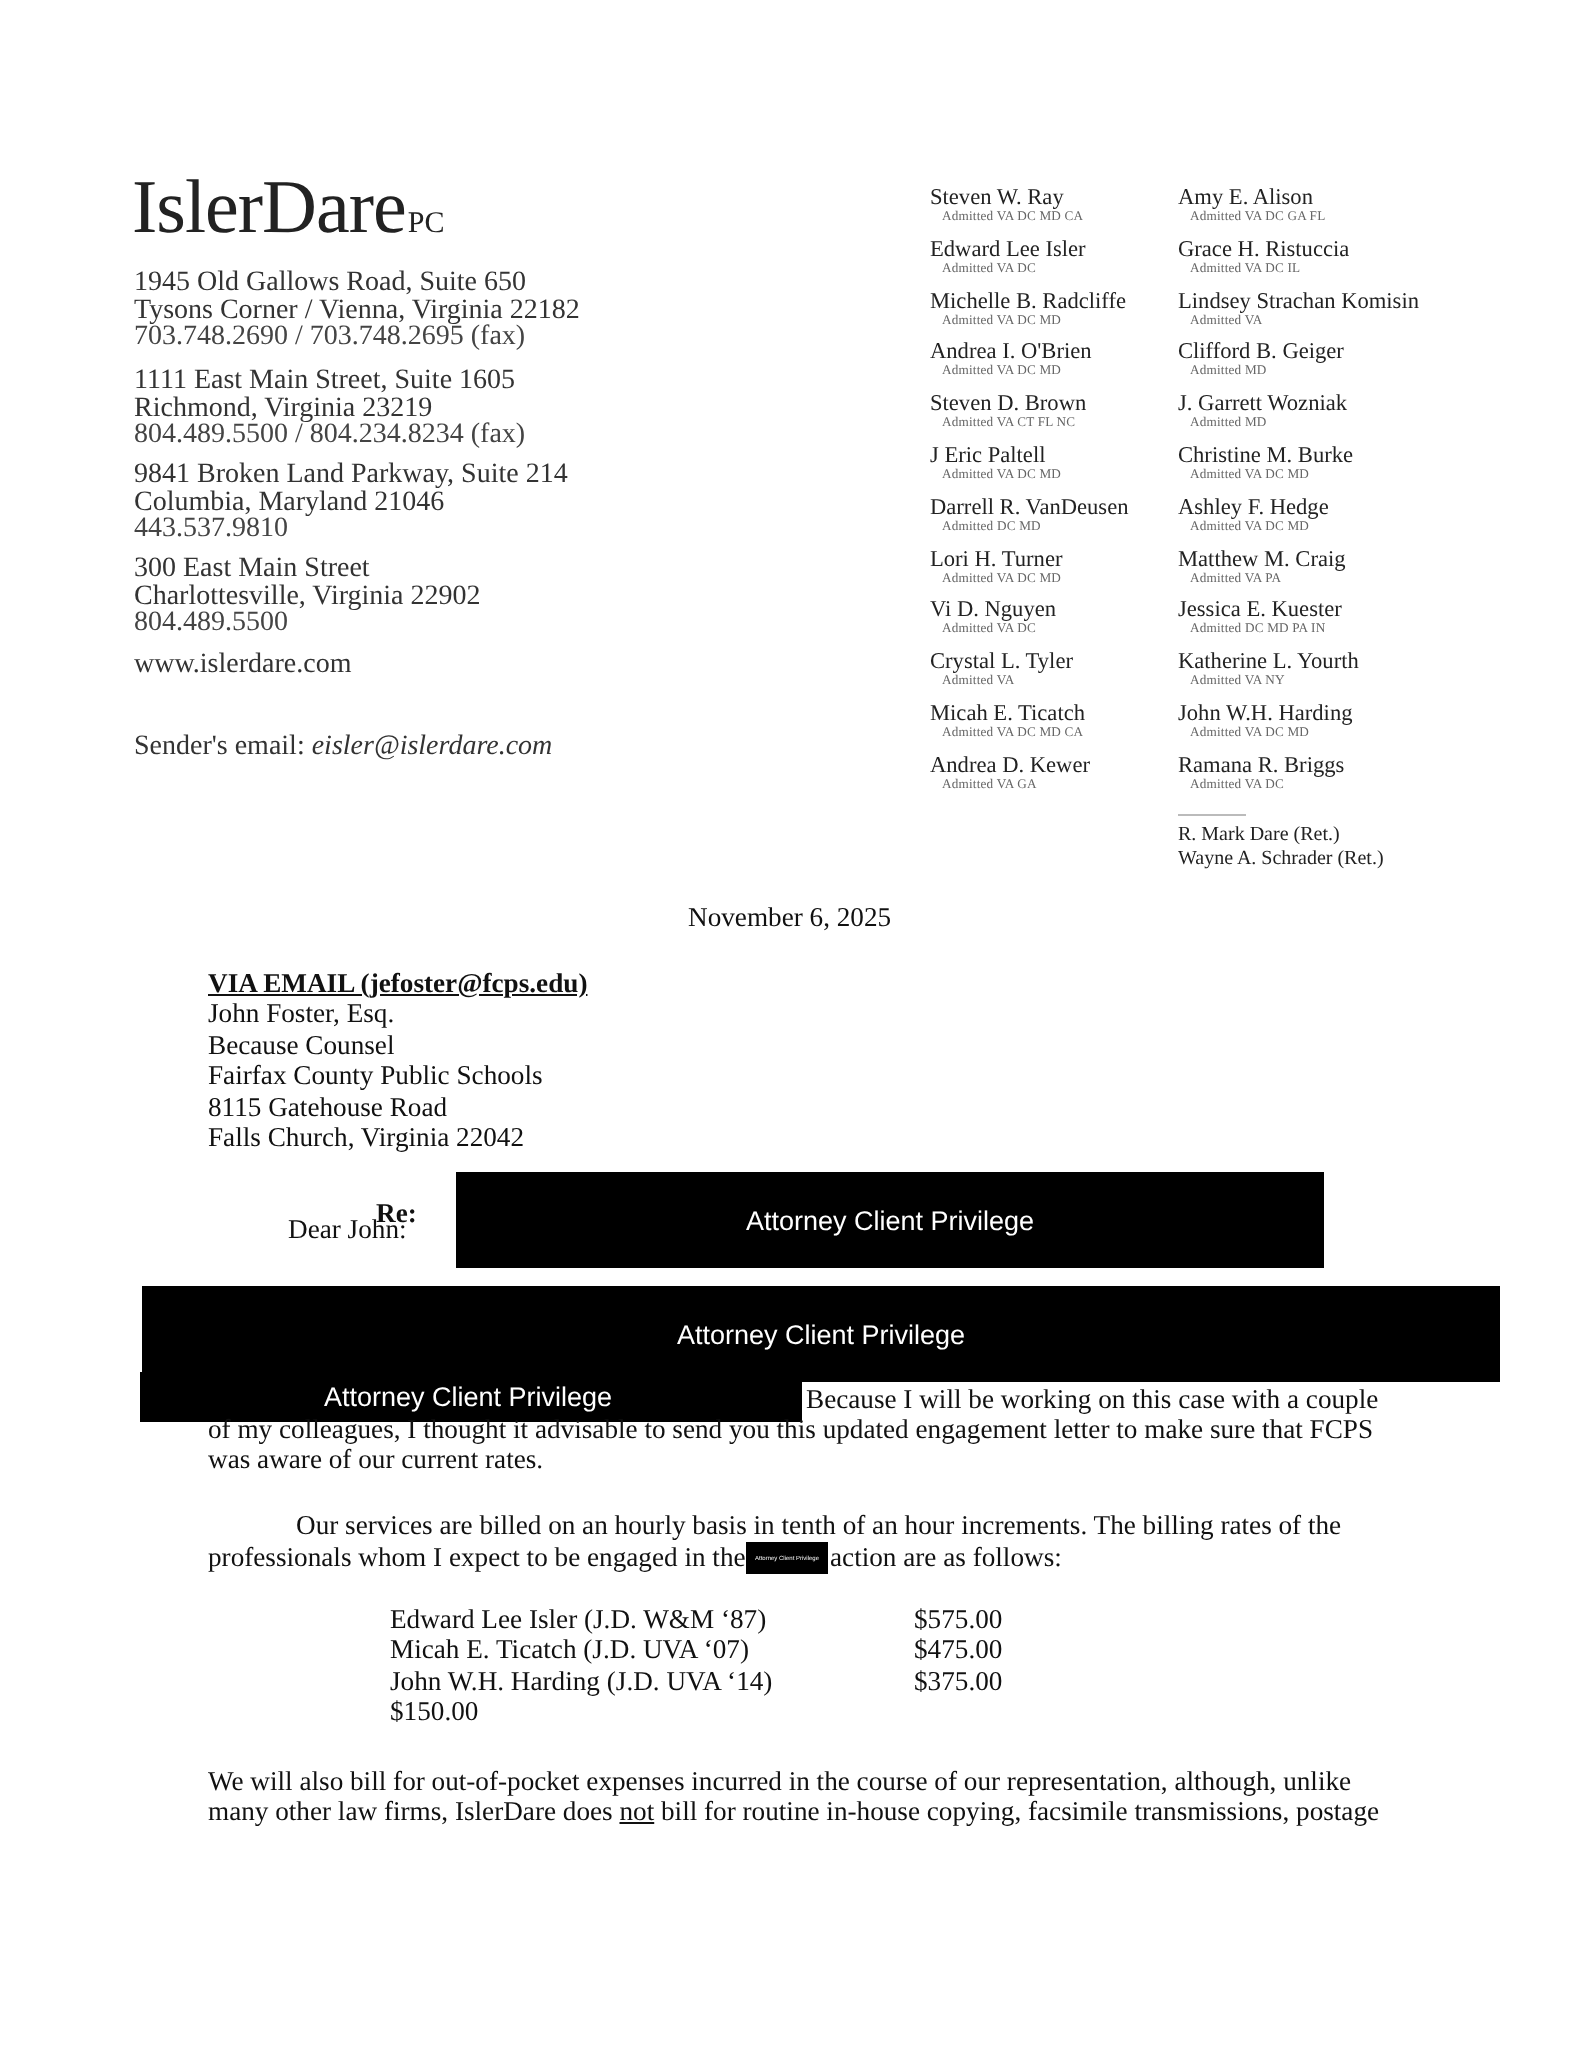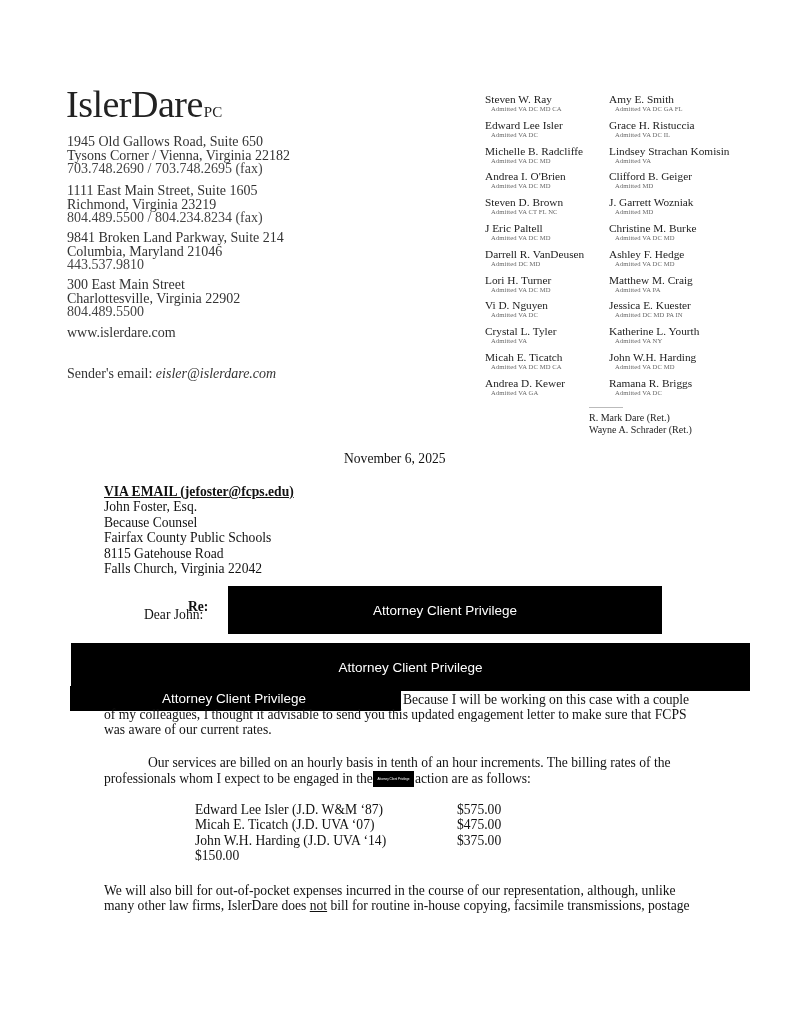--- a/index.html
+++ b/index.html
@@ -9,21 +9,21 @@
   
   #logo { left:66px; top:84px; font-family:"Liberation Serif", serif; font-size:38px; letter-spacing:-0.5px; color:#222; line-height:40px; }
   #logo .pc { font-size:15px; letter-spacing:0; margin-left:1px; vertical-align:baseline; font-variant:small-caps; }
   .addr { left:67px; font-family:"Liberation Serif", serif; font-size:14px; line-height:13.5px; color:#333; }
   .addr .line { display:block; white-space:nowrap; }
   .addr .phone { color:#444; }
   .email-italic { font-style:italic; }
 
   
   .col { position:absolute; font-family:"Liberation Serif", serif; }
-  .partner { height:25.8px;margin-left:20px; }
+  .partner { height:25.8px; }
   .partner .nm { display:block; font-size:11.3px; line-height:12px; color:#222; white-space:nowrap; }
   .partner .adm { display:block; font-size:6.6px; line-height:8px; color:#666; margin-left:6px; white-space:nowrap; letter-spacing:0.1px; }
   .divider { width:34px; height:1px; background:#bbb; margin:4px 0 4px 0; }
   .retired { font-size:10px; line-height:12px; color:#222; white-space:nowrap; display:block; }
 
   
   .body-text { font-family:"Liberation Serif", serif; font-size:13.6px; color:#111; }
   #date { left:344px; top:451px; }
   #recipient { left:104px; top:484px; line-height:15.4px; }
   #recipient .line { display:block; white-space:nowrap; }
@@ -130,21 +130,21 @@
       <span class="adm">Admitted VA DC MD CA</span>
     </div>
   <div class="partner">
       <span class="nm">Andrea D. Kewer</span>
       <span class="adm">Admitted VA GA</span>
     </div>
 </div>
 
 <div class="col" style="left:589px; top:93px;">
   <div class="partner">
-      <span class="nm">Amy E. Smith</span>
+      <span class="nm">Amy E. Alison</span>
       <span class="adm">Admitted VA DC GA FL</span>
     </div>
   <div class="partner">
       <span class="nm">Grace H. Ristuccia</span>
       <span class="adm">Admitted VA DC IL</span>
     </div>
   <div class="partner">
       <span class="nm">Lindsey Strachan Komisin</span>
       <span class="adm">Admitted VA</span>
     </div>

